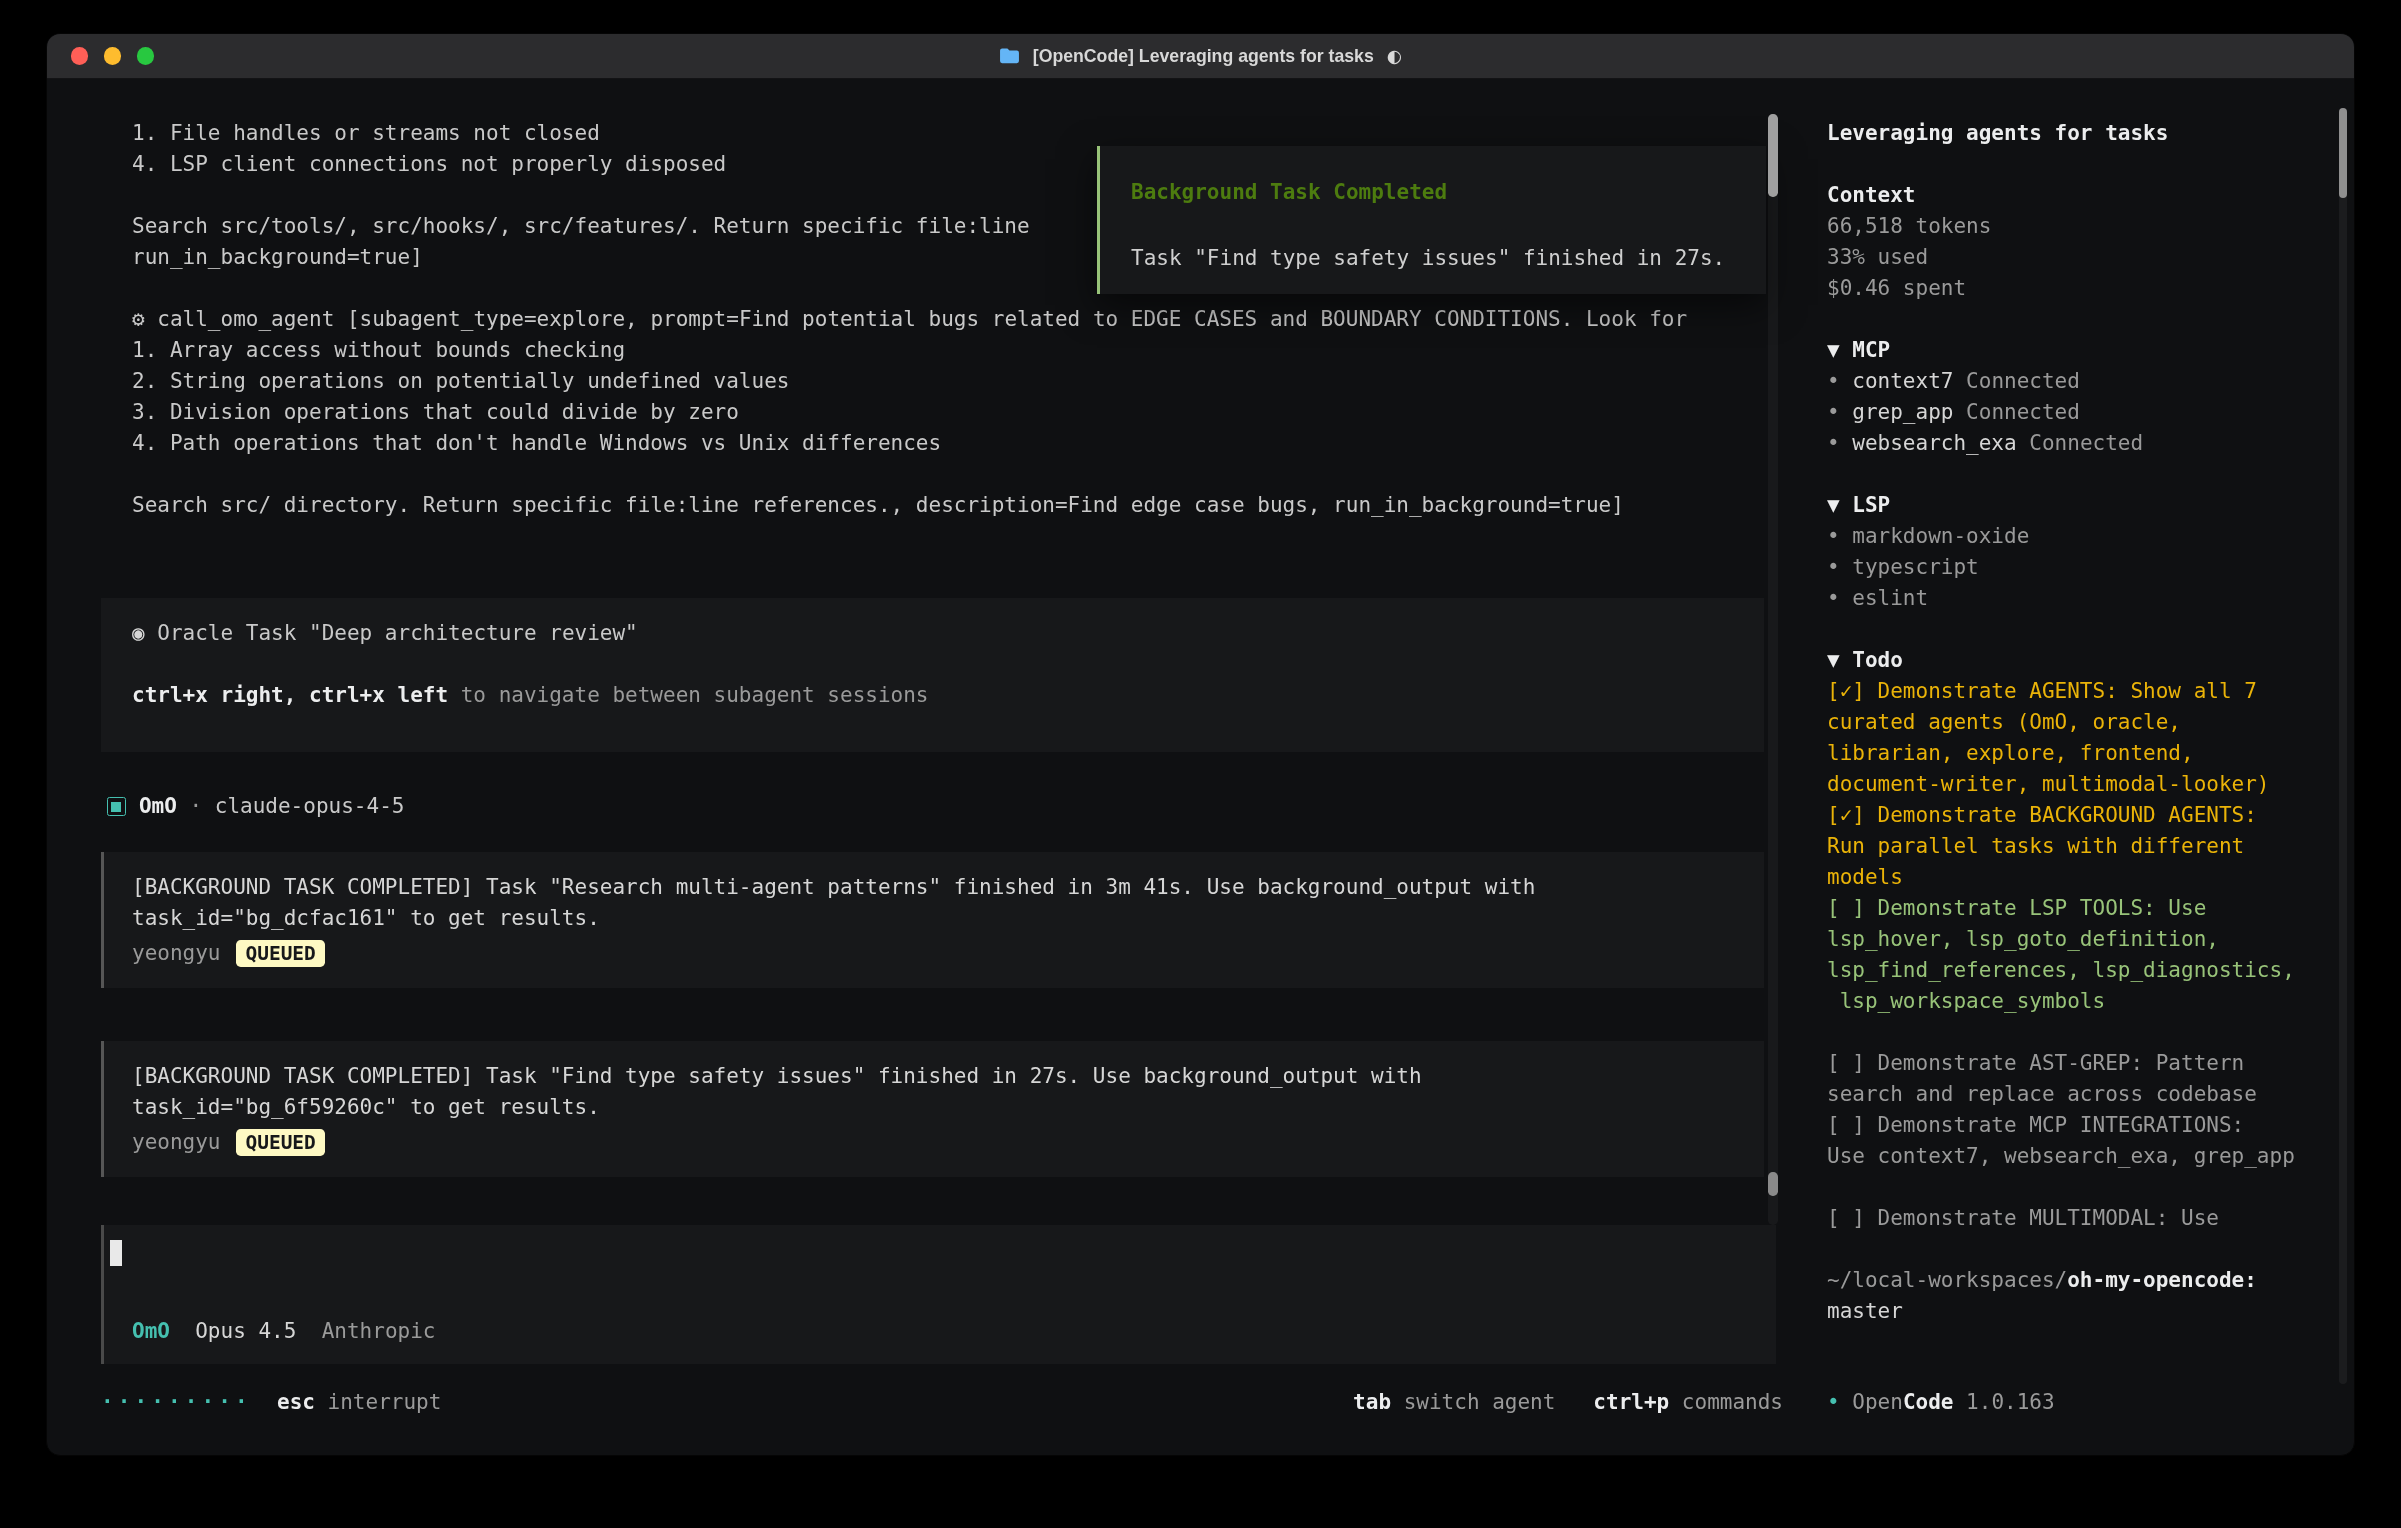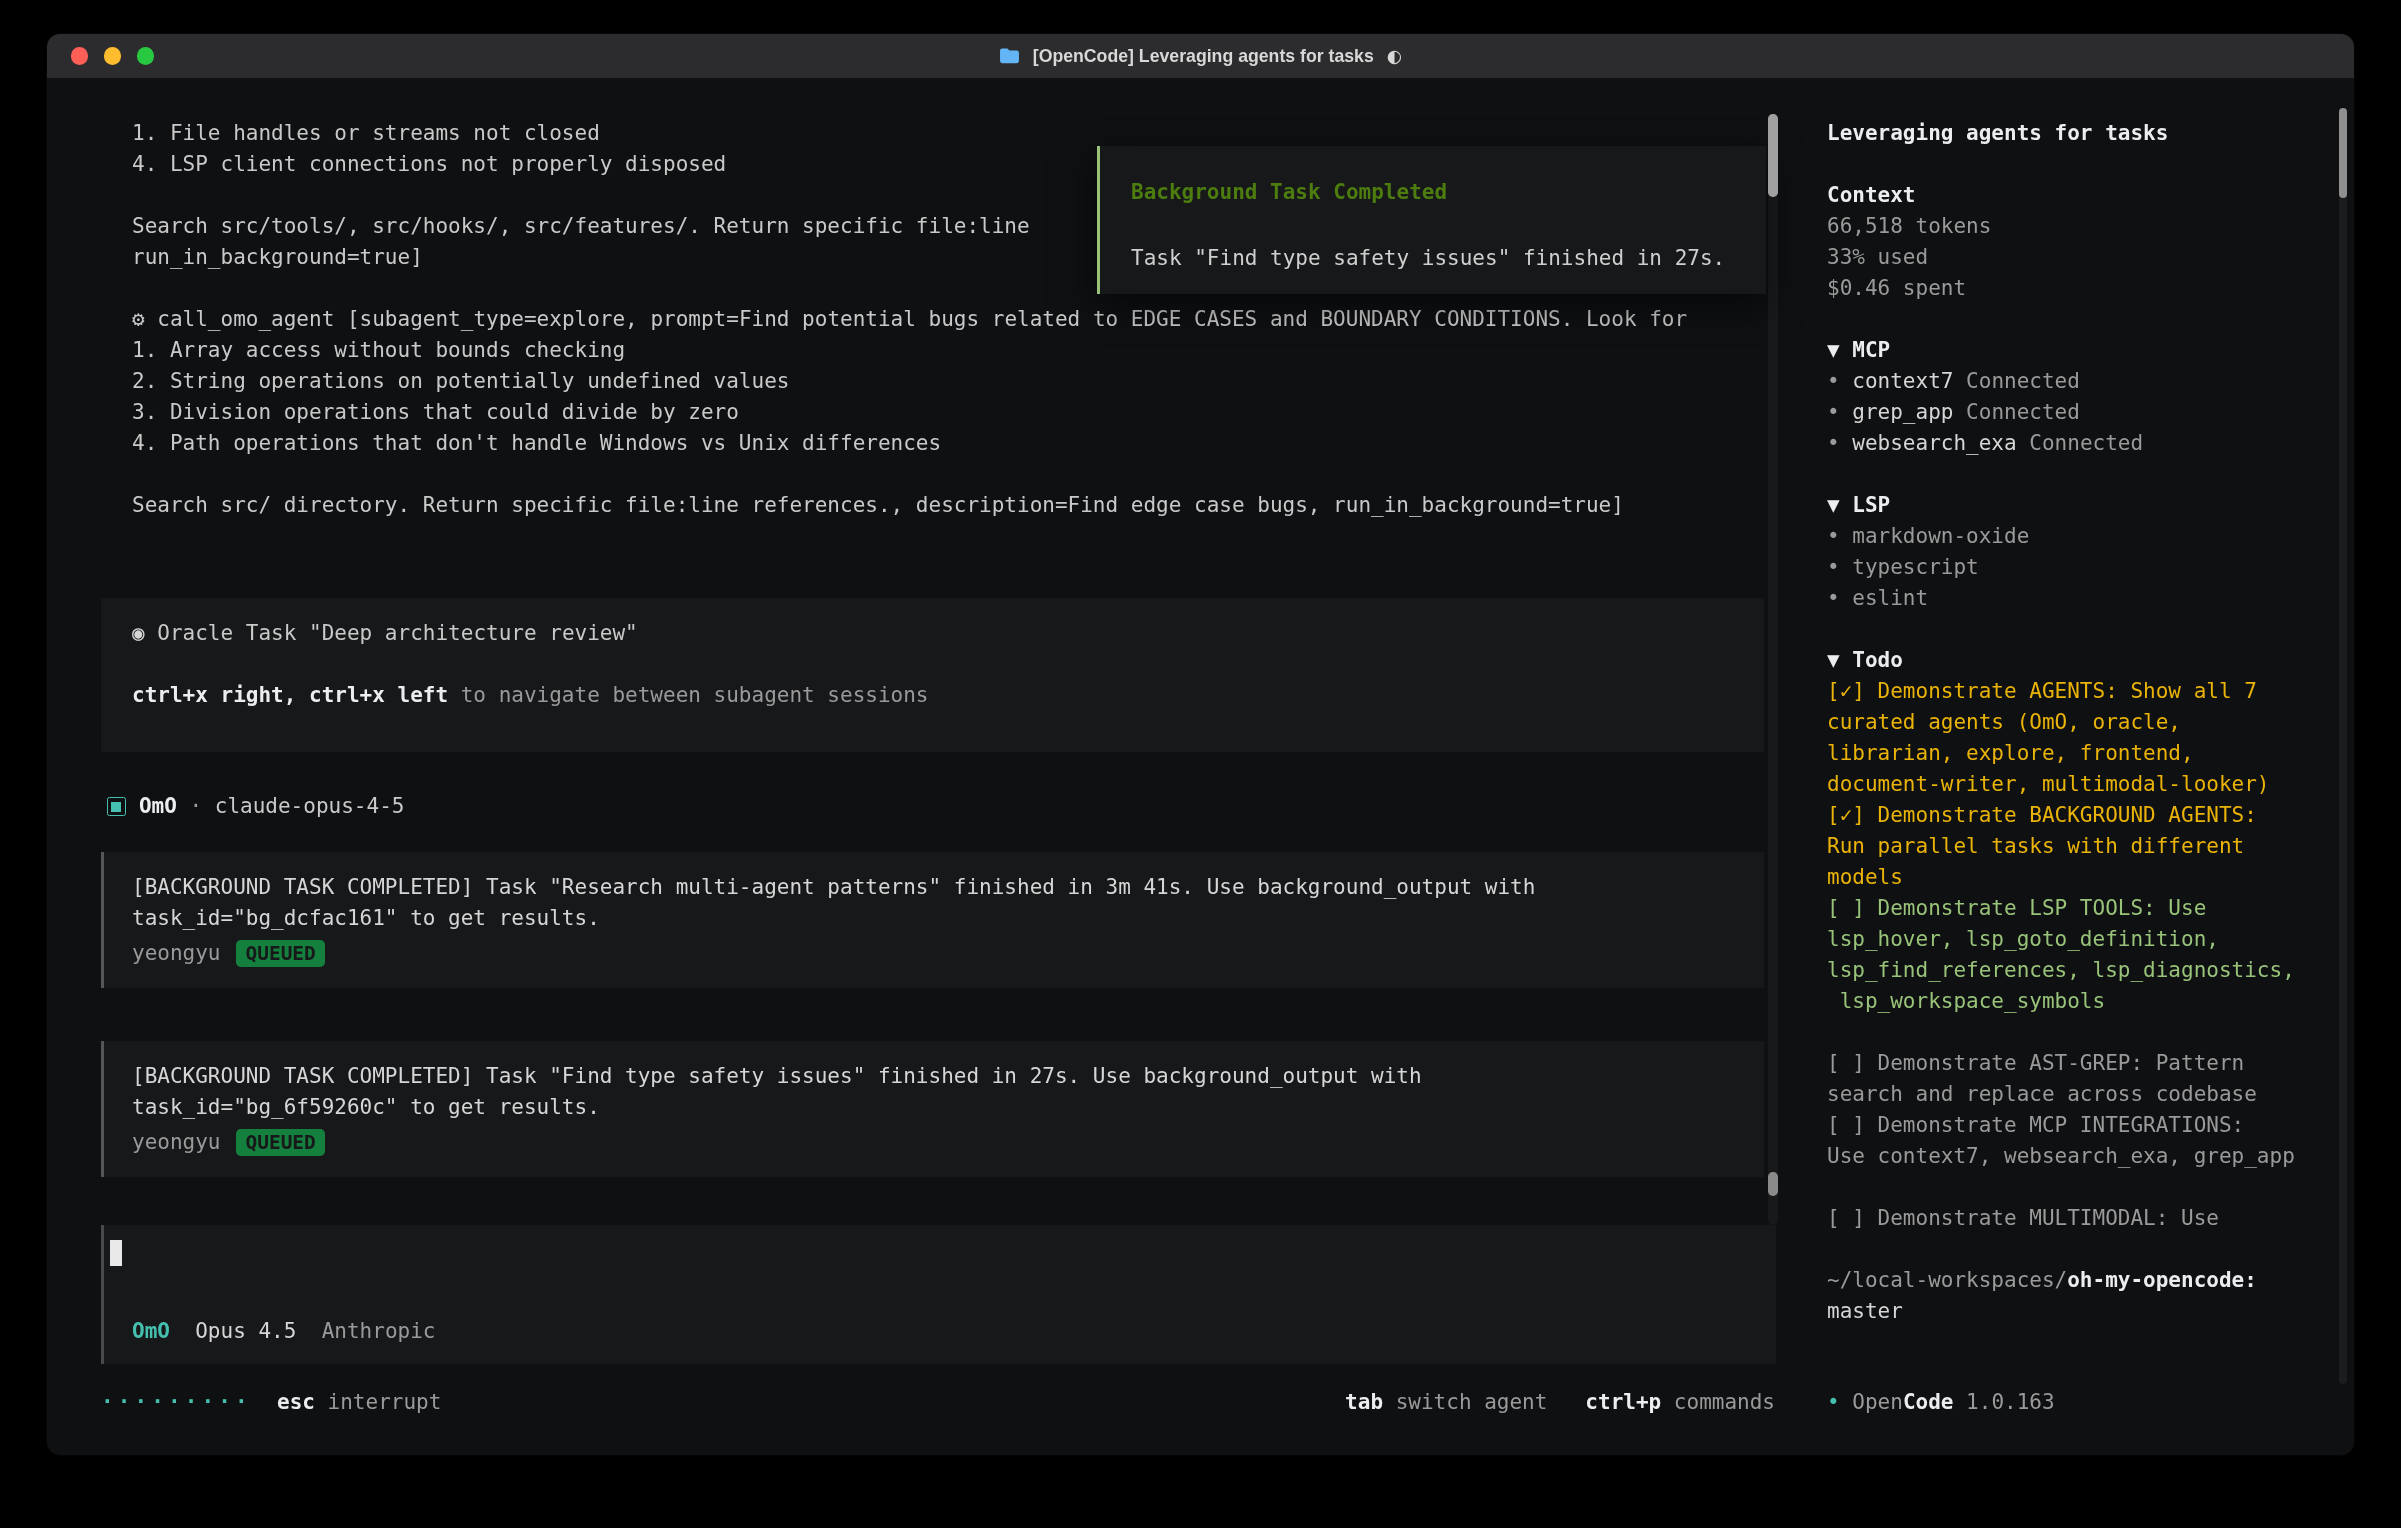--- a/index.html
+++ b/index.html
@@ -38,21 +38,21 @@
   .transcript { padding:38px 0 0 54px; }
   .indent { padding-left:31px; }
   .spacer{width:100%}
 
   .panel { background:#17181a; width:1663px; }
   .panel.oracle { padding:20px 31px; height:154px; }
   .panel.msg { border-left:3px solid #565656; padding:20px 31px 17.7px 28px; height:136px; }
   .panel.msg + .panel.msg { margin-top:53px; }
   .msg-footer { margin-top:4.7px; display:flex; align-items:center; gap:15.4px;
     height:31px; font-size:21px; line-height:31px; }
-  .badge { background:#15803d; color:#17181a; font-weight:bold; font-size:19.5px;
+  .badge { background:#fef9c3; color:#17181a; font-weight:bold; font-size:19.5px;
     line-height:27px; padding:0 9.5px; border-radius:4.7px; display:inline-block; }
 
   .agent-header { display:flex; align-items:center; padding-left:5.9px; height:31px; }
   .checkbox-icon { display:inline-block; width:19px; height:19px; border:1.8px solid #45c0b0;
     border-radius:2.4px; position:relative; margin-right:13px; flex:none; }
   .checkbox-icon::after { content:""; position:absolute; inset:3.5px; background:#45c0b0; }
 
   .panel.input-panel { width:1675px; height:139px; border-left:3px solid #4a4a4a;
     display:flex; flex-direction:column; justify-content:space-between;
     padding:15.4px 0 16.5px 0; }
@@ -62,21 +62,21 @@
 
   
   .notification { position:absolute; left:1050px; top:66px; width:669px; height:148px;
     background:#17181a; border-left:3px solid #98c379;
     box-shadow:0 11.8px 35px rgba(0,0,0,.55);
     padding:31px 11.8px 20px 31px; display:flex; flex-direction:column; justify-content:space-between; }
   .notification .nb { color:#4d7c0f; font-weight:bold; }
   .notification .nbody { color:#cfcfcf; }
 
   
-  .statusbar { position:absolute; left:54px; right:19px; bottom:37px;
+  .statusbar { position:absolute; left:54px; right:11px; bottom:37px;
     display:flex; justify-content:space-between; }
 
   
   .main-scroll { position:absolute; right:16.5px; top:34px; width:9.5px; height:1111px;
     background:rgba(255,255,255,0.04); border-radius:4.7px; }
   .main-scroll .t1 { position:absolute; top:0; left:0; width:9.5px; height:83px;
     background:#a0a0a0; border-radius:4.7px; }
   .main-scroll .t2 { position:absolute; top:1058px; left:0; width:9.5px; height:23.6px;
     background:#8a8a8a; border-radius:4.7px; }
 

